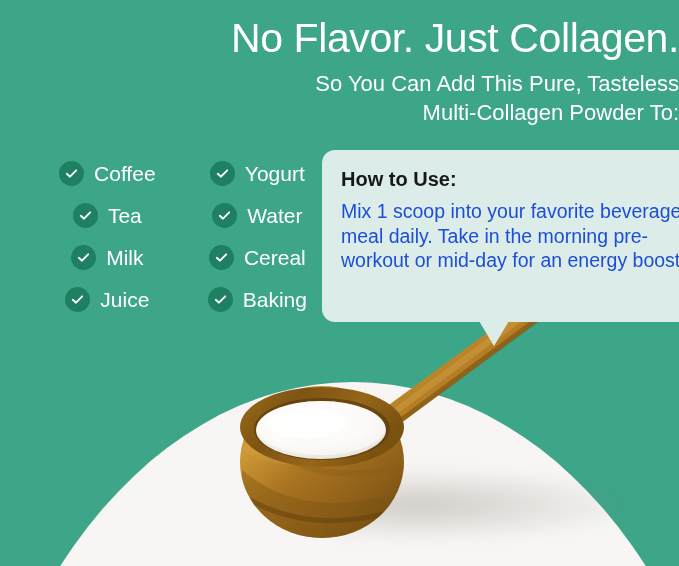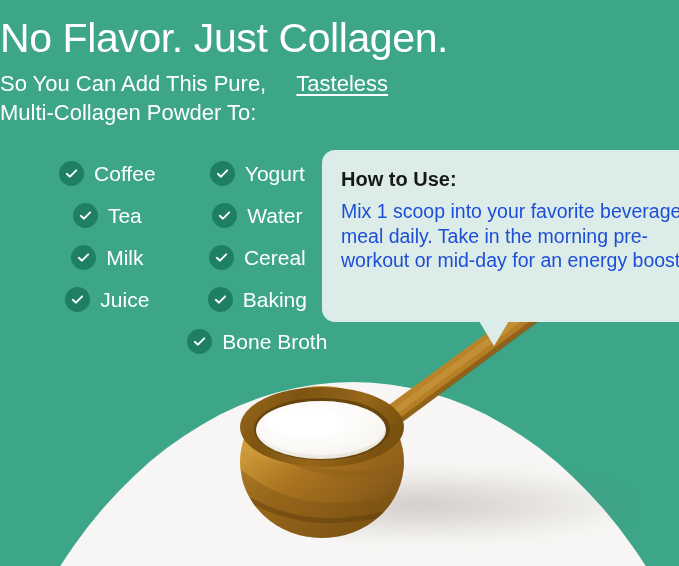--- a/index.html
+++ b/index.html
@@ -33,39 +33,39 @@
     left:330px;top:470px;
     width:300px;height:70px;
     background:radial-gradient(ellipse at 30% 50%, rgba(120,110,100,.30) 0%, rgba(140,130,120,.16) 42%, rgba(160,155,148,0) 75%);
     filter:blur(7px);
     z-index:2;
   }
 
   
   .headline-wrap{
     position:absolute;left:0;top:0;width:679px;
-    text-align:left;z-index:6;
+    text-align:right;z-index:6;
   }
   .title{
     margin:0;padding-top:16px;
     font-size:41px;
     font-weight:400;
     letter-spacing:-0.4px;
     color:#ffffff;
     line-height:1.1;
     font-family:"Liberation Sans", sans-serif;
   }
   .subline{
     margin:0;padding-top:8px;
     font-size:22px;
     font-weight:400;
     color:#ffffff;
     line-height:1.32;
   }
-  .subline .u{ text-decoration:underline; text-underline-offset:3px;margin-left:24px; }
+  .subline .u{ text-underline-offset:3px; }
 
   
   .checklist{
     position:absolute;
     left:36px;top:152px;
     width:300px;
     display:flex;
     z-index:6;
   }
   .col{ display:flex;flex-direction:column;align-items:center; }
@@ -280,28 +280,20 @@
 
       <div class="item">
         <span class="check">
           <svg width="15" height="15" viewBox="0 0 16 16">
               <path d="M3 8.3 L6.4 11.4 L13 4.6" stroke="#ffffff" stroke-width="2" fill="none" stroke-linecap="round" stroke-linejoin="round"></path>
             </svg>
         </span>
         <span class="item-label">Baking</span>
       </div>
 
-      <div class="item">
-        <span class="check">
-          <svg width="15" height="15" viewBox="0 0 16 16">
-              <path d="M3 8.3 L6.4 11.4 L13 4.6" stroke="#ffffff" stroke-width="2" fill="none" stroke-linecap="round" stroke-linejoin="round"></path>
-            </svg>
-        </span>
-        <span class="item-label">Bone Broth</span>
-      </div>
 
     </div>
   </div>
 
   <div class="callout">
     <p class="callout-title">How to Use:</p>
     <p class="callout-body">Mix 1 scoop into your favorite beverage or meal daily. Take in the morning pre-workout or mid-day for an energy boost.</p>
   </div>
   <div class="callout-tail"></div>
 

